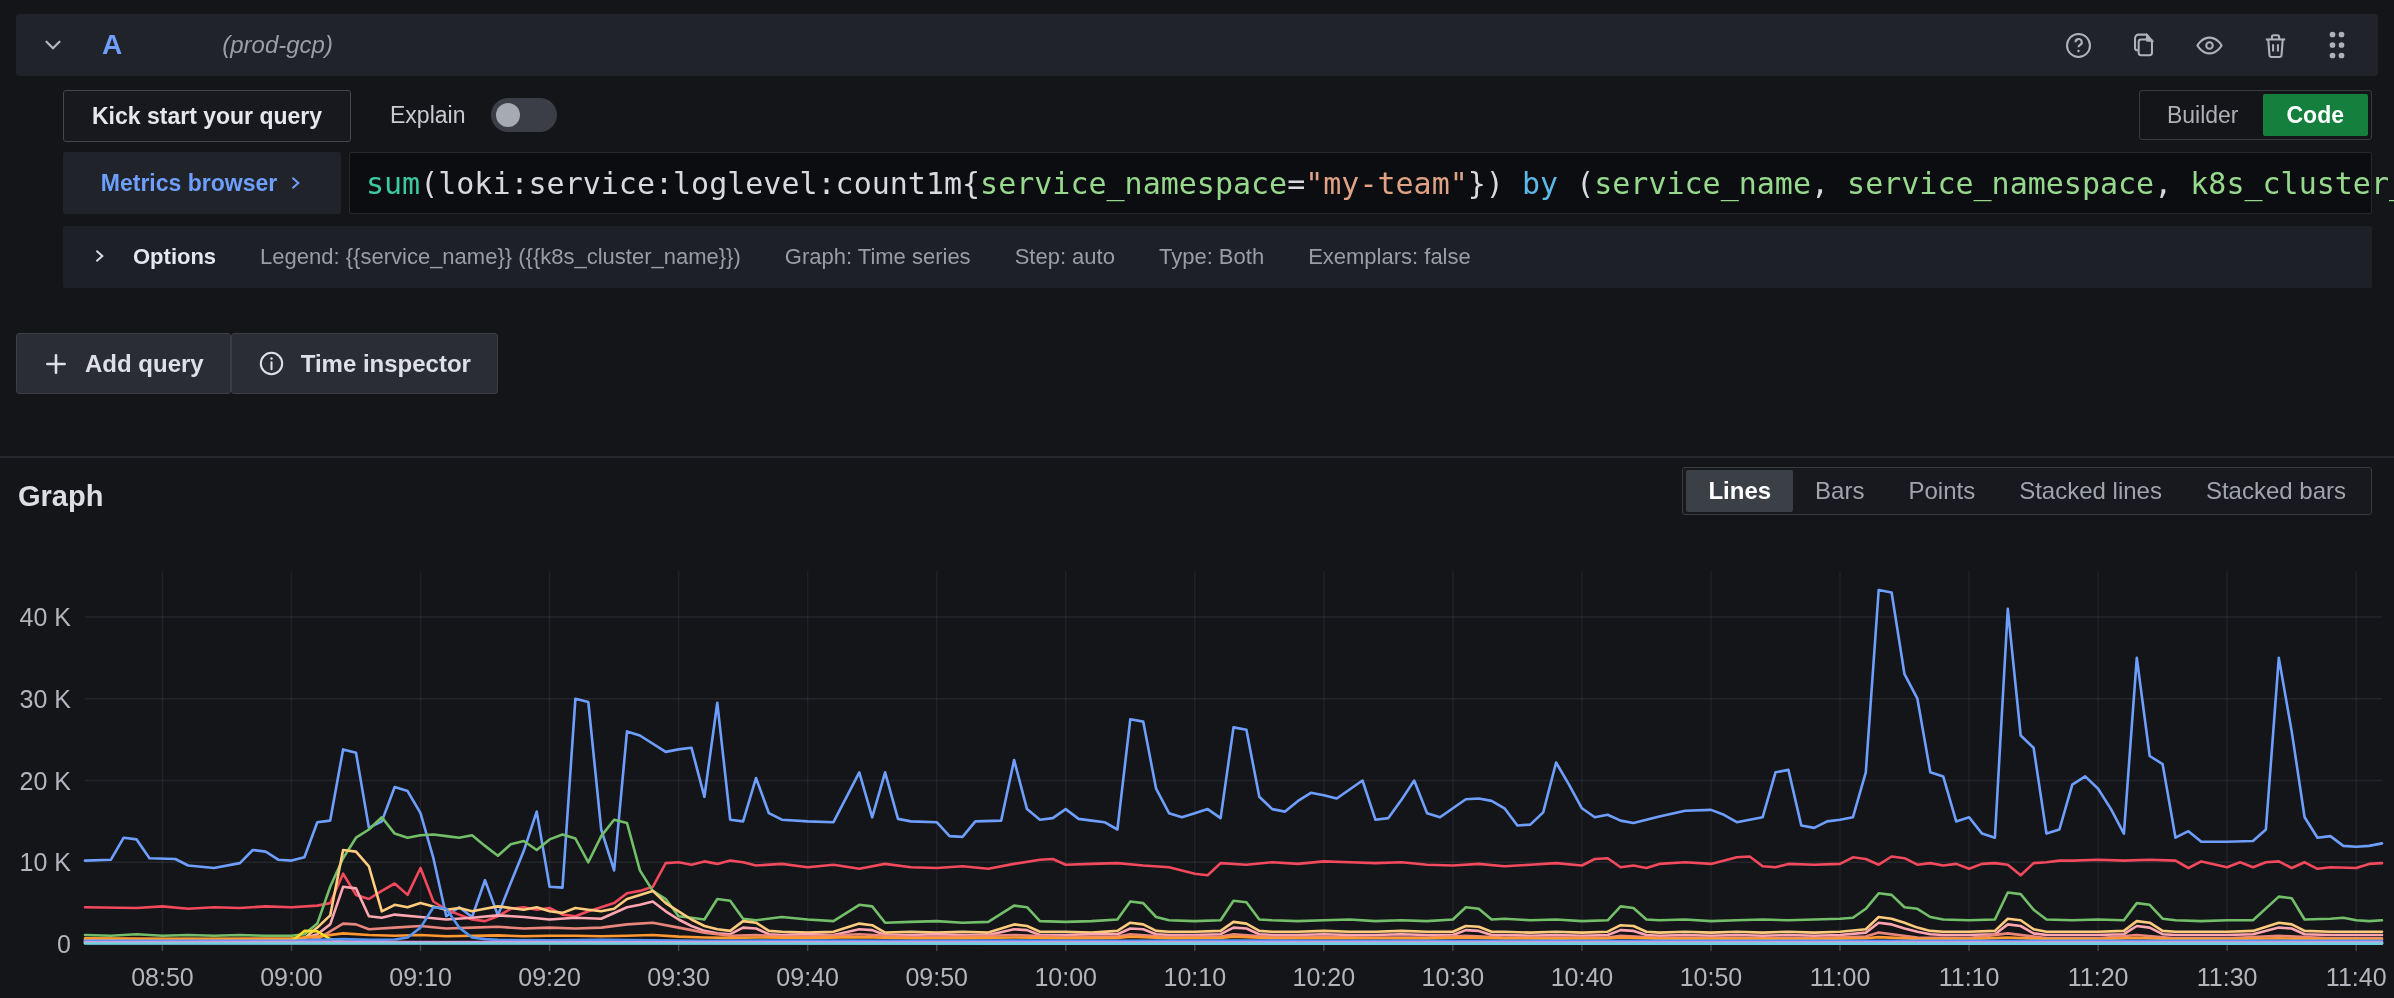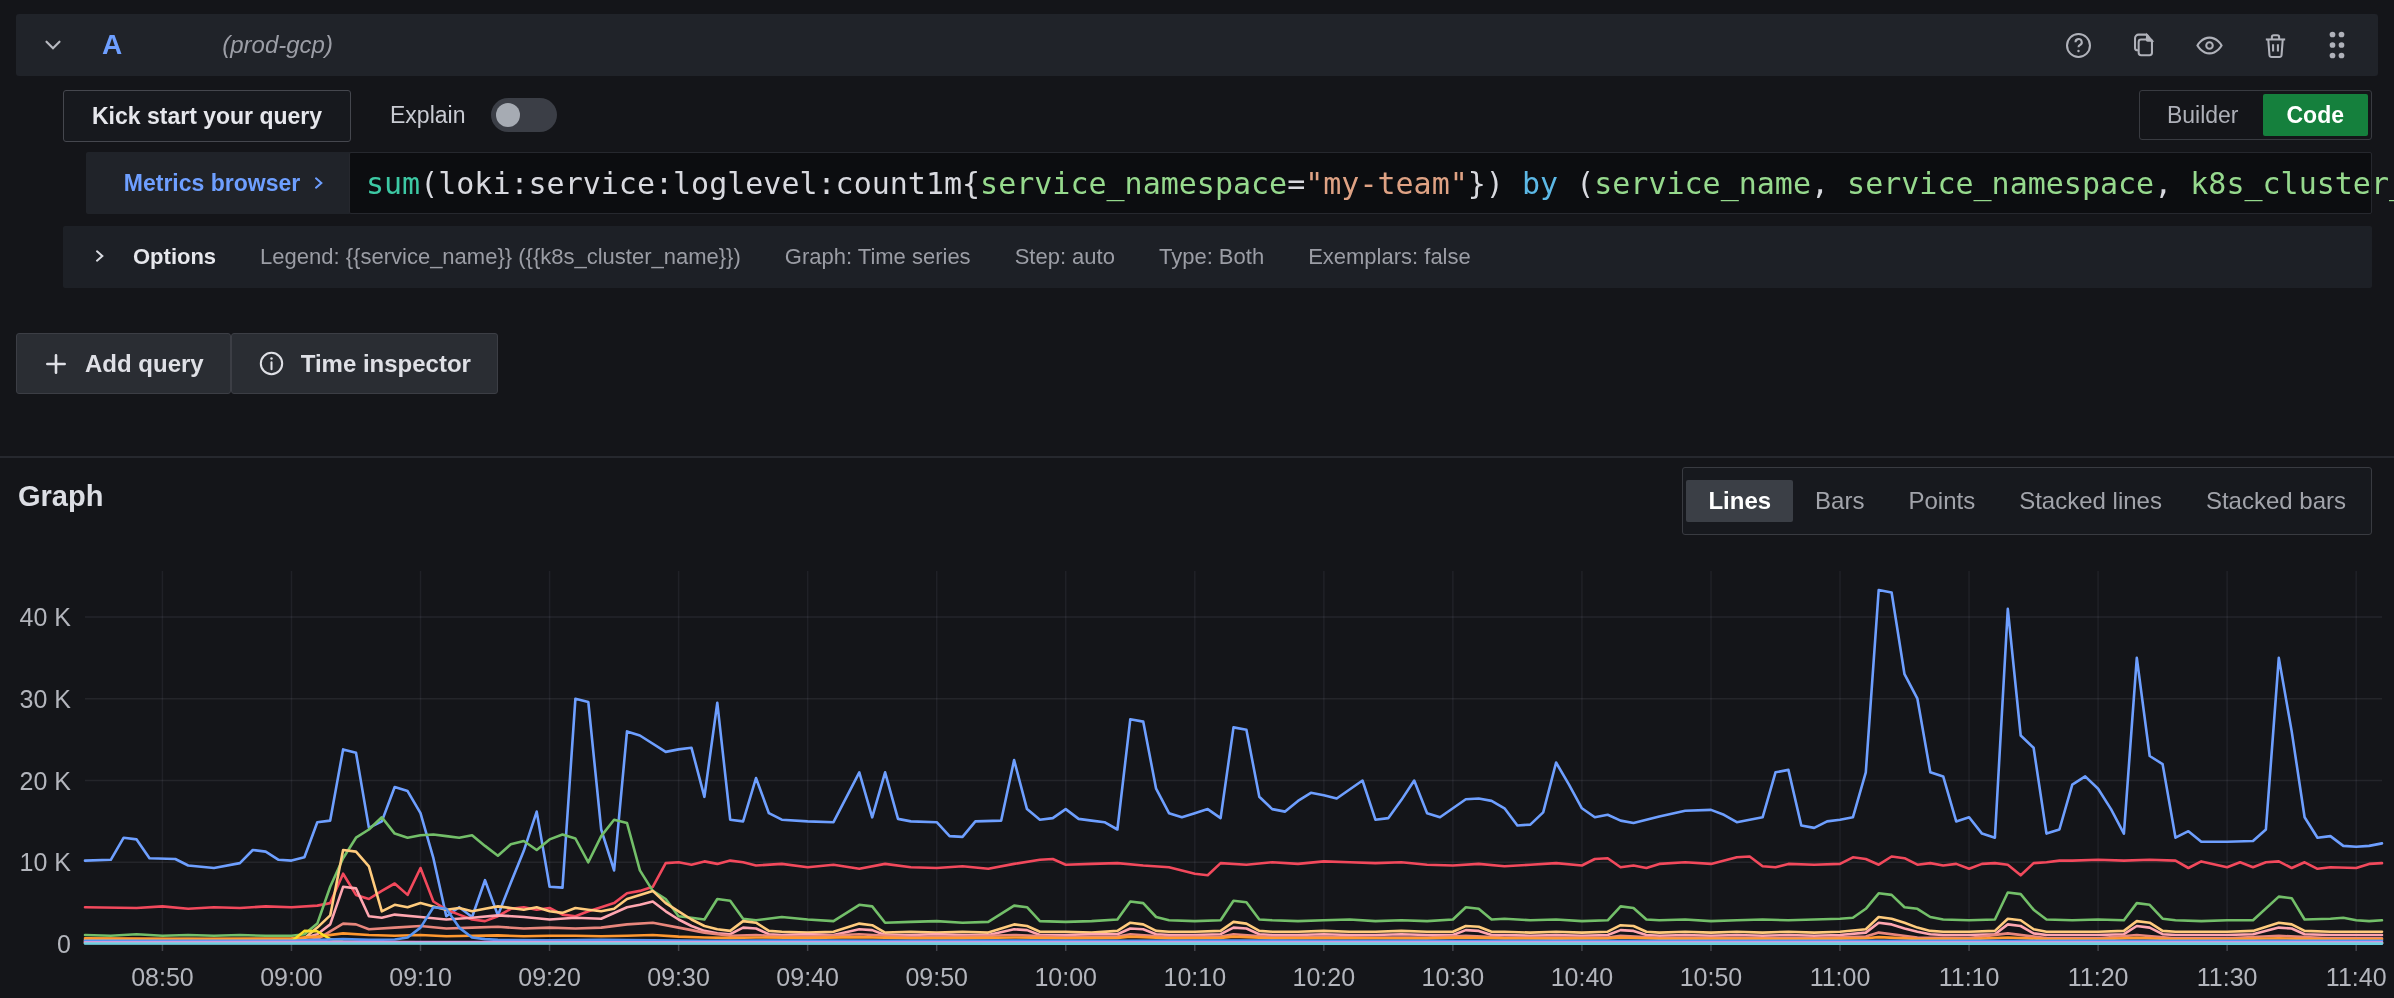--- a/index.html
+++ b/index.html
@@ -28,21 +28,21 @@
   .modegrp{position:absolute;right:22px;top:0;height:50px;display:flex;align-items:center;
            border:1px solid #393b41;border-radius:3px;padding:3px;box-sizing:border-box;}
   .modeitem{height:42px;display:flex;align-items:center;padding:0 24px;font-size:23px;color:#aeb0b8;
             border-radius:2px;cursor:pointer;}
   .modeitem.sel{background:#15803d;color:#ffffff;font-weight:bold;}
 
   
   .row3{position:absolute;left:0;top:152px;width:2394px;height:62px;}
   .mbrowser{position:absolute;left:63px;top:0;width:278px;height:62px;background:#202329;border-radius:2px;
             display:flex;align-items:center;justify-content:center;gap:10px;color:#6e9fff;
-            font-size:23px;font-weight:bold;cursor:pointer;margin-left:23px;}
+            font-size:23px;font-weight:bold;cursor:pointer;}
   .qfield{position:absolute;left:349px;top:0;right:22px;height:62px;background:#0c0d10;
           border:1px solid #26282e;border-radius:2px;display:flex;align-items:center;
           font-family:"DejaVu Sans Mono", monospace;font-size:30px;padding-left:16px;box-sizing:border-box;
           white-space:pre;cursor:text;}
 
   
   .row4{position:absolute;left:63px;top:226px;right:22px;height:62px;background:#1d2026;border-radius:2px;
         display:flex;align-items:center;font-size:22px;}
   .opt-chev{margin-left:28px;color:#d9dbe1;}
   .opt-title{margin-left:26px;color:#e6e7ec;font-weight:bold;}
@@ -52,21 +52,21 @@
   .row5{position:absolute;left:16px;top:333px;display:flex;gap:0;justify-content:center;}
   .gbtn{height:59px;display:flex;align-items:center;gap:16px;padding:0 26px;background:#2a2d33;
         border:1px solid #3c3e45;border-radius:3px;color:#dfe0e6;font-size:24px;font-weight:bold;cursor:pointer;}
   .gbtn svg{display:block;}
 
   
   .divider{position:absolute;left:0;top:456px;width:2394px;height:2px;background:#26282e;}
 
   
   .gtitle{position:absolute;left:18px;top:480px;font-size:29px;font-weight:bold;color:#dcdee4;}
-  .viewgrp{position:absolute;right:22px;top:467px;height:68px;display:flex;align-items:center;
+  .viewgrp{position:absolute;right:22px;top:467px;height:48px;display:flex;align-items:center;
            border:1px solid #393b41;border-radius:3px;padding:3px;box-sizing:border-box;background:#17191e;}
   .viewitem{height:42px;display:flex;align-items:center;padding:0 22px;font-size:24px;color:#a2a4ab;
             border-radius:2px;cursor:pointer;}
   .viewitem.sel{background:#3b3f46;color:#ffffff;font-weight:bold;}
 
   .chartwrap{position:absolute;left:0;top:543px;width:2394px;height:455px;}
   .chartwrap svg{display:block;}
 </style>
 </head>
 <body>

